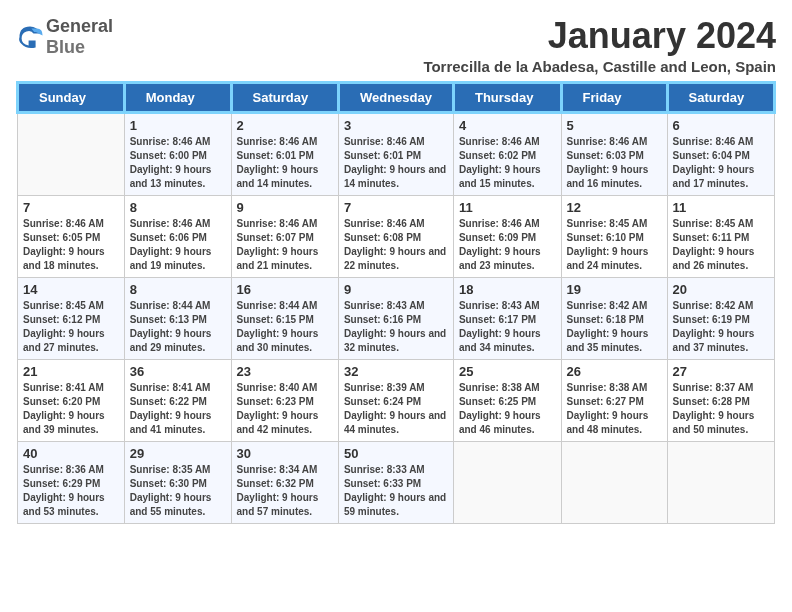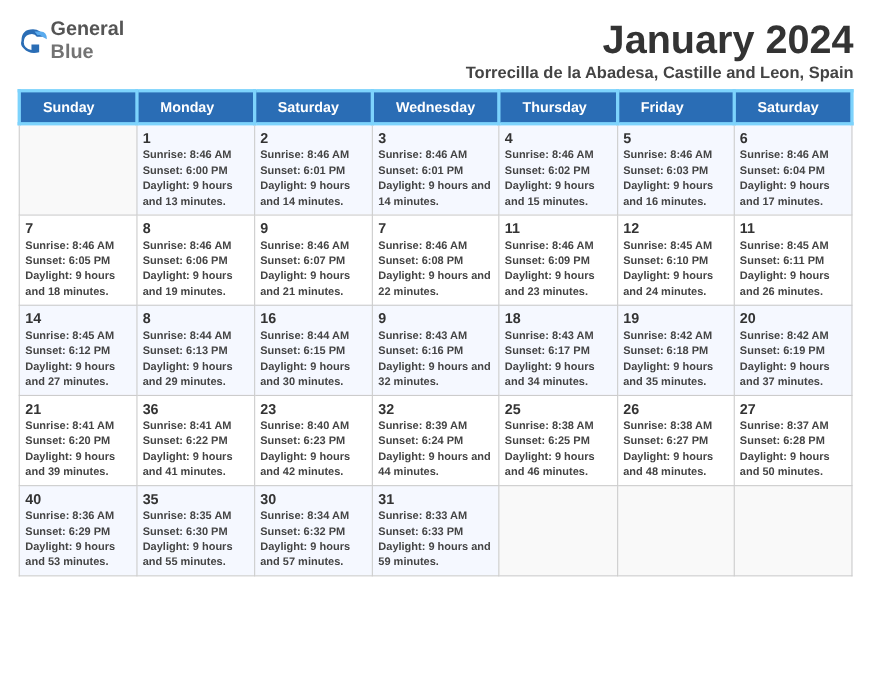--- a/index.html
+++ b/index.html
@@ -249,29 +249,29 @@
           <span class="day-number">27</span>
           <div class="day-info">Sunrise: 8:37 AM<br>Sunset: 6:28 PM<br>Daylight: 9 hours and 50 minutes.</div>
         </td>
       </tr>
       <tr>
         <td>
           <span class="day-number">40</span>
           <div class="day-info">Sunrise: 8:36 AM<br>Sunset: 6:29 PM<br>Daylight: 9 hours and 53 minutes.</div>
         </td>
         <td>
-          <span class="day-number">35</span>
+          <span class="day-number">29</span>
           <div class="day-info">Sunrise: 8:35 AM<br>Sunset: 6:30 PM<br>Daylight: 9 hours and 55 minutes.</div>
         </td>
         <td>
           <span class="day-number">30</span>
           <div class="day-info">Sunrise: 8:34 AM<br>Sunset: 6:32 PM<br>Daylight: 9 hours and 57 minutes.</div>
         </td>
         <td>
-          <span class="day-number">31</span>
+          <span class="day-number">50</span>
           <div class="day-info">Sunrise: 8:33 AM<br>Sunset: 6:33 PM<br>Daylight: 9 hours and 59 minutes.</div>
         </td>
         <td class="empty-cell"></td>
         <td class="empty-cell"></td>
         <td class="empty-cell"></td>
       </tr>
     </tbody>
 </table>
 
 </body></html>

